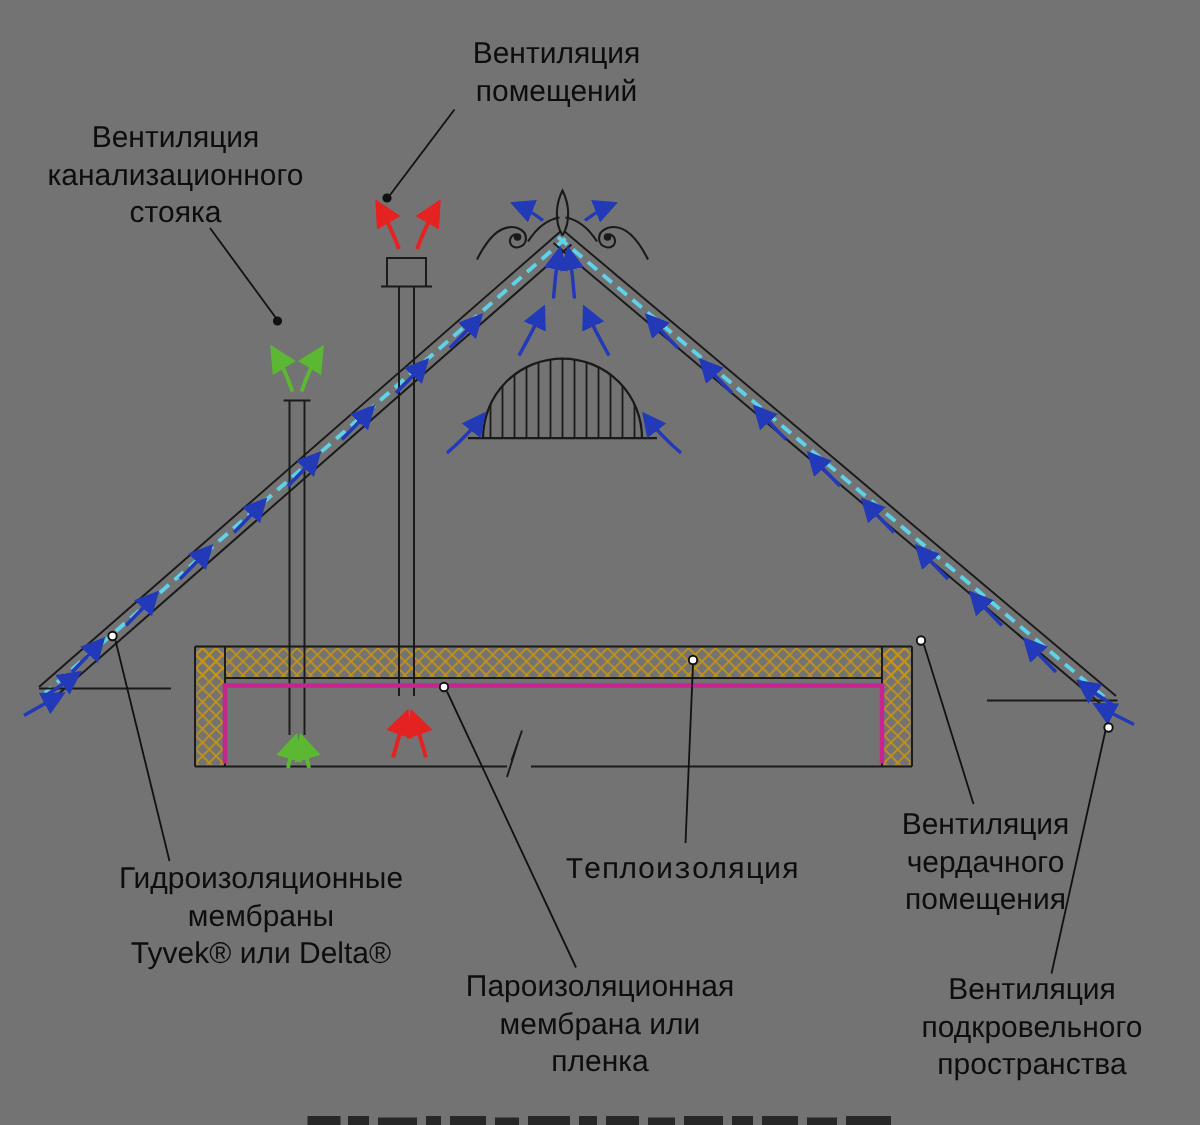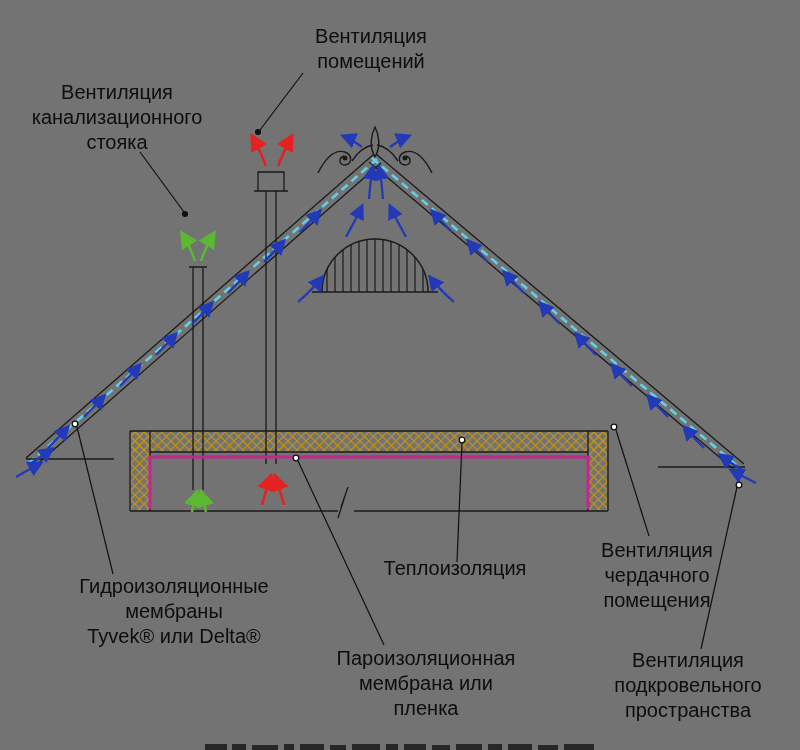--- a/index.html
+++ b/index.html
@@ -184,23 +184,23 @@
 помещений</div>
 
   <div class="label" style="left:117px; top:80px;">Вентиляция
 канализационного
 стояка</div>
 
   <div class="label" style="left:174px; top:574px;">Гидроизоляционные
 мембраны
 Tyvek® или Delta®</div>
 
-  <div class="label" style="left:455px; top:556px;">Теплоизоляция</div>
-
-  <div class="label" style="left:426px; top:646px;">Пароизоляционная
+  <div class="label" style="left:455px; top:568px;font-family:Liberation Mono, monospace;">Теплоизоляция</div>
+
+  <div class="label" style="left:400px; top:646px;">Пароизоляционная
 мембрана или
 пленка</div>
 
   <div class="label" style="left:657px; top:538px;">Вентиляция
 чердачного
 помещения</div>
 
   <div class="label" style="left:688px; top:648px;">Вентиляция
 подкровельного
 пространства</div>

